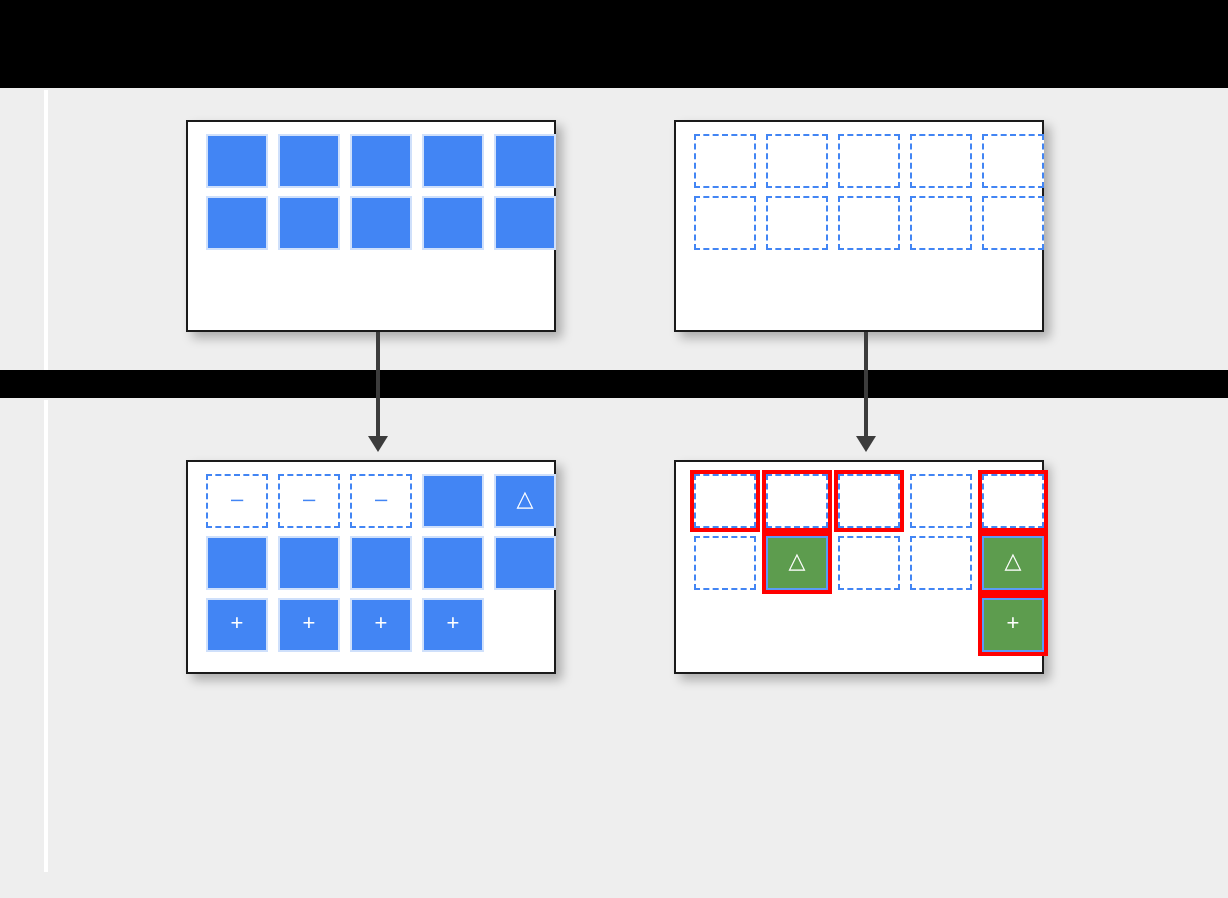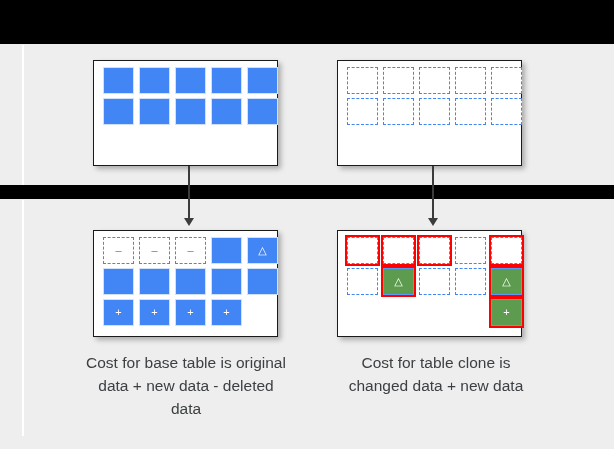--- a/index.html
+++ b/index.html
@@ -212,16 +212,14 @@
         <div class="cell empty"></div>
         <div class="cell empty"></div>
         <div class="cell empty"></div>
         <div class="cell empty"></div>
         <div class="cell green ring">
           <span class="glyph">+</span>
         </div>
       </div>
   </div>
 
-  <div class="caption" id="cap-left" style="left:82px; top:352px; width:208px;">Cost for base table is original data + new data - deleted data</div>
-  <div class="caption" id="cap-right" style="left:338px; top:352px; width:196px;">Cost for table clone is changed data + new data</div>
 
 </div>
 
 </body></html>

